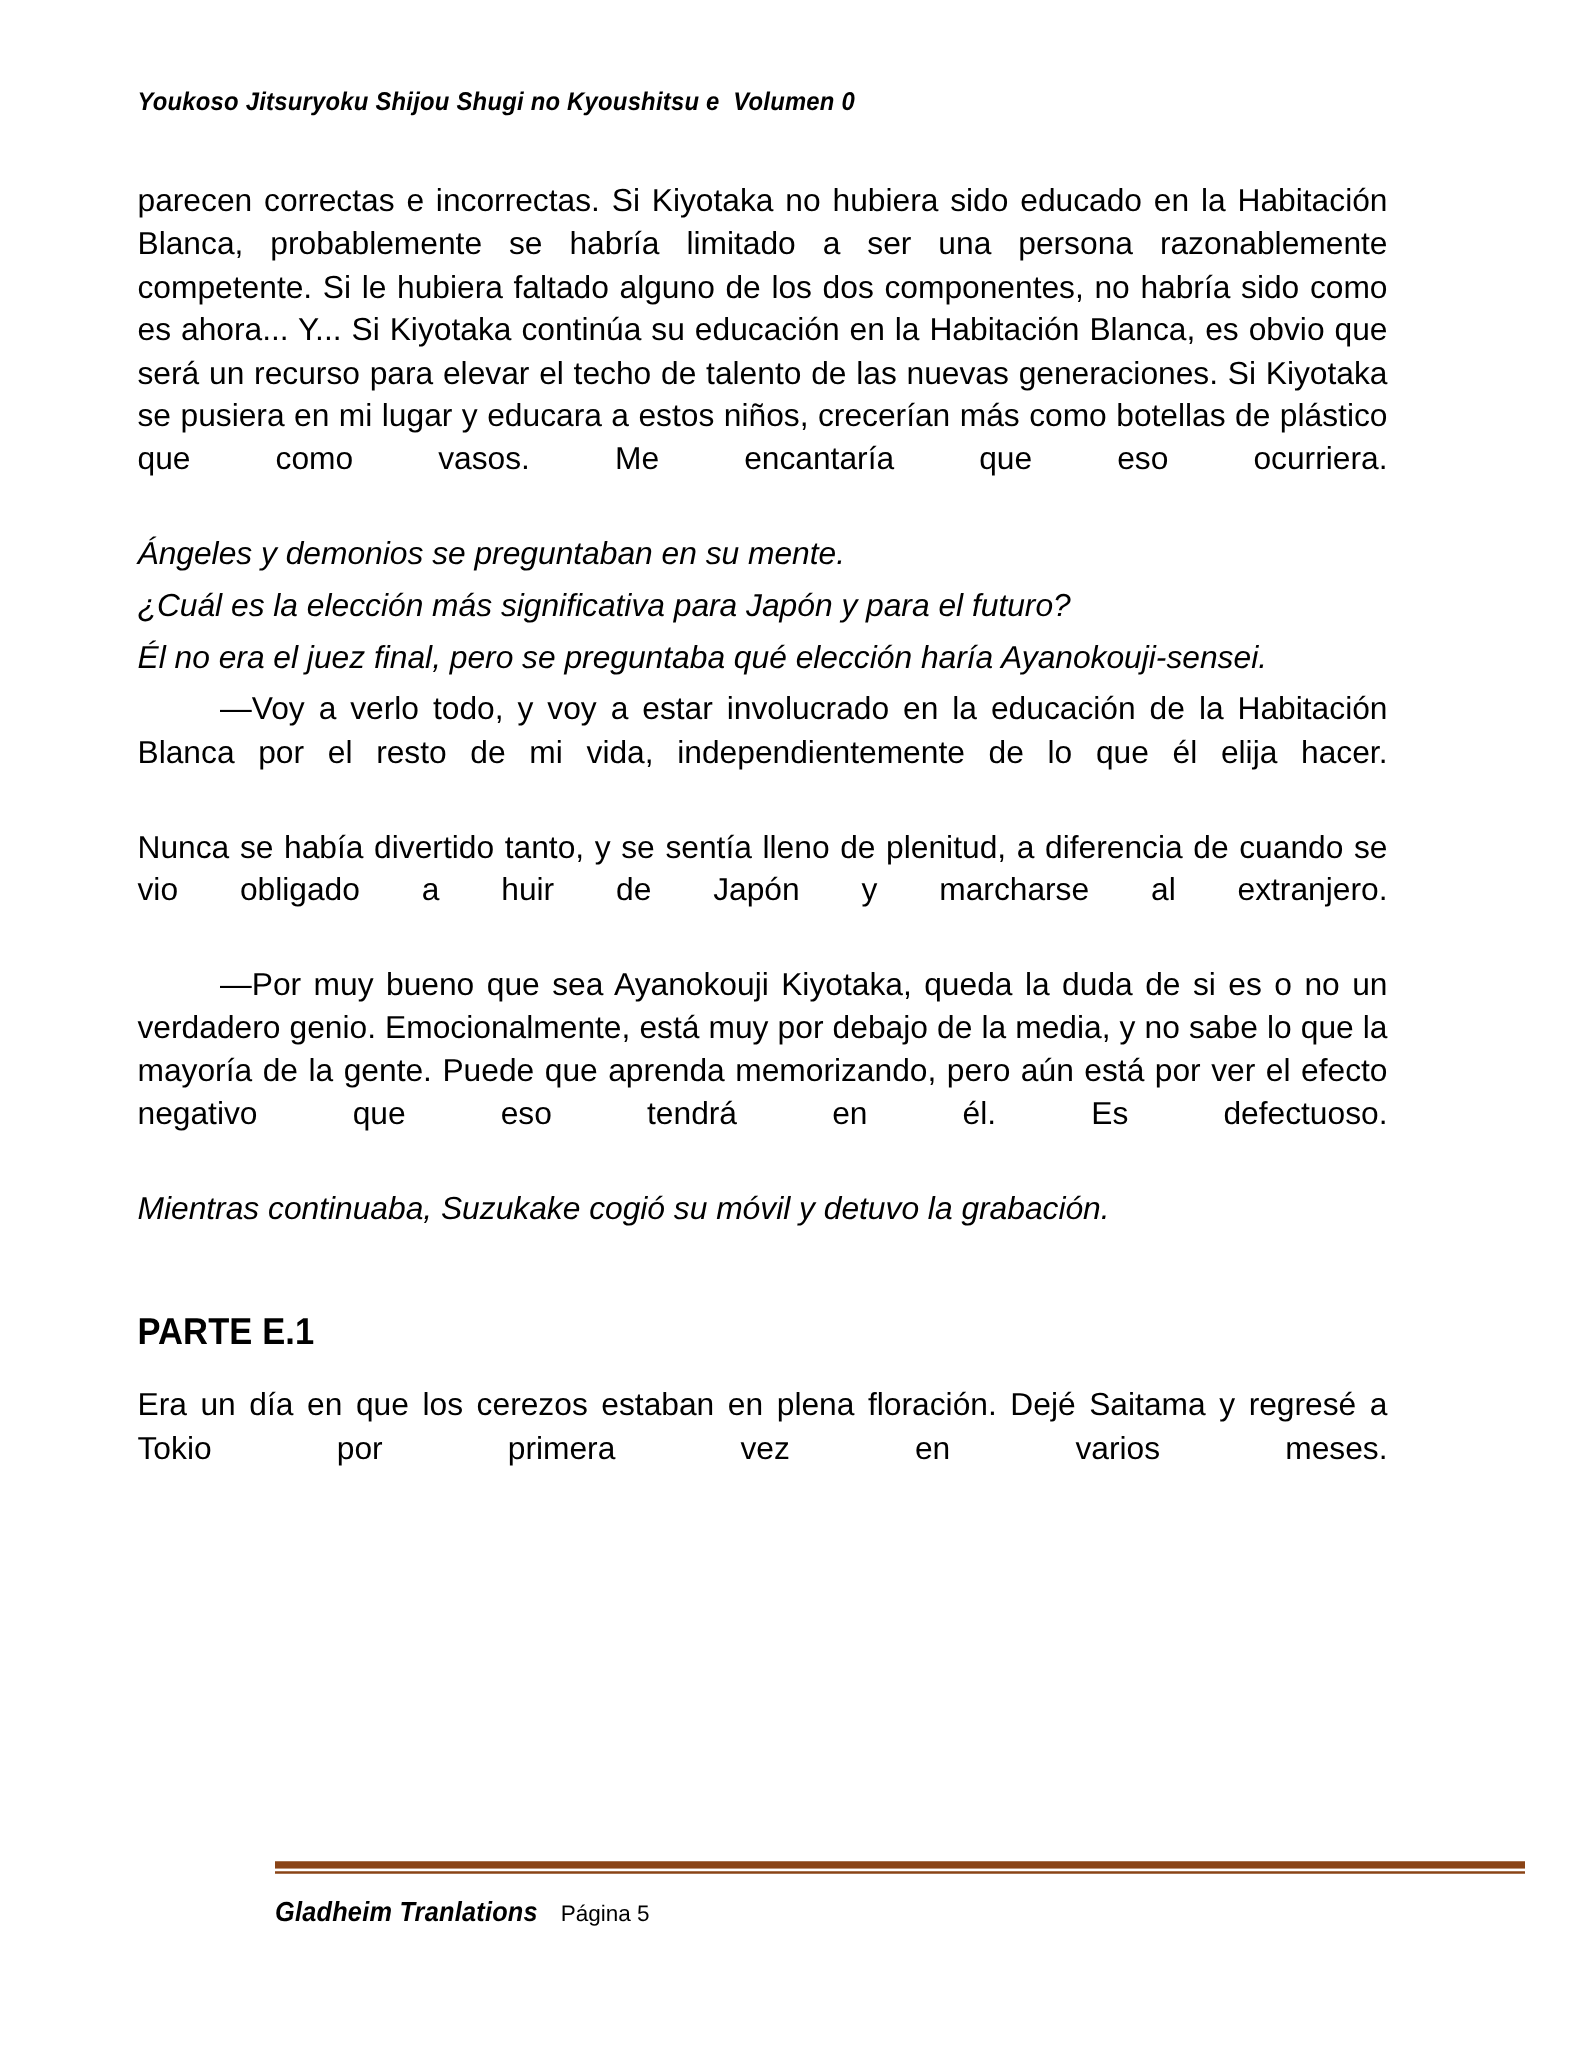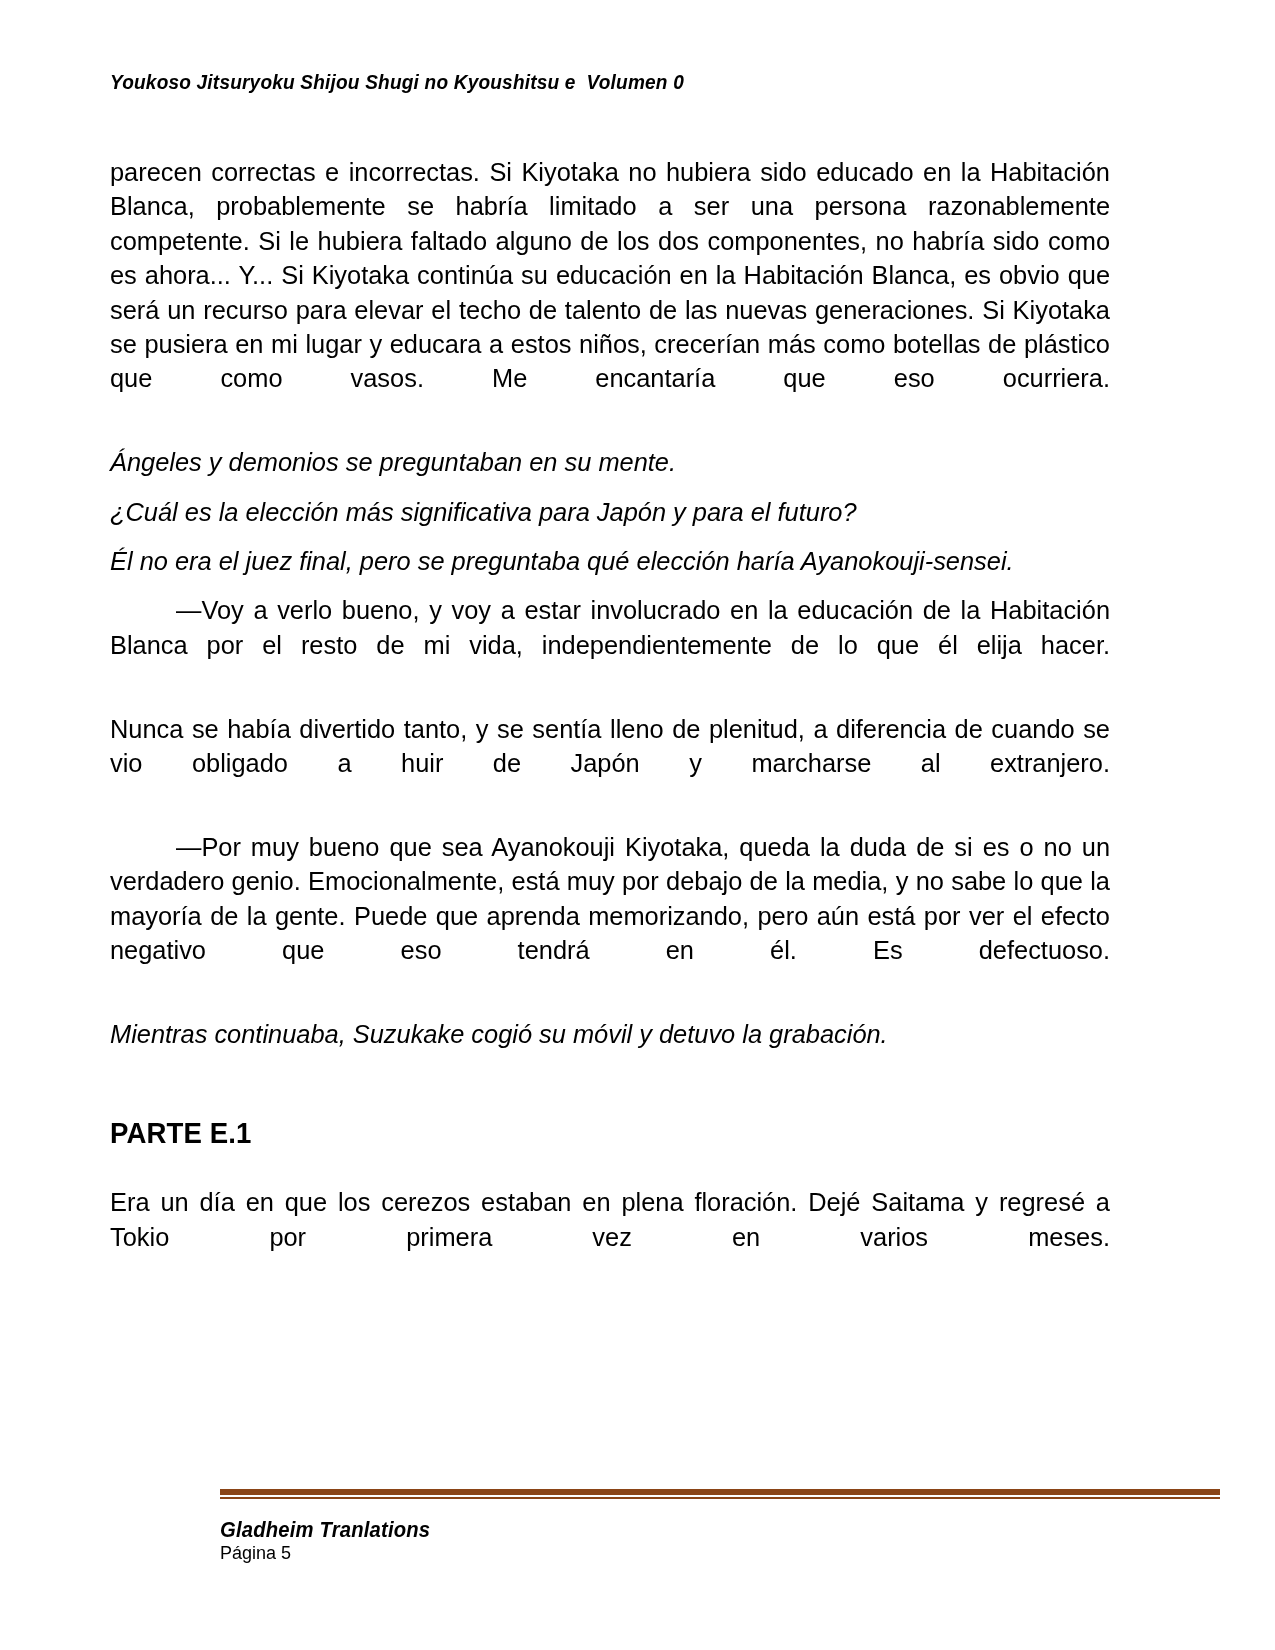--- a/index.html
+++ b/index.html
@@ -48,21 +48,21 @@
   }
 
   
   .doc-body {
     position: absolute;
     left: 0;
     top: 140px;
     width: 1000px;
   }
   p.para {
-    margin: 15px 0 7px 0;
+    margin: 4px 0 7px 0;
     font-size: 25.4px;
     line-height: 34.4px;
     text-align: justify;
     text-justify: inter-word;
     word-spacing: 0px;
     color: #000;
   }
   p.para.indent {
     text-indent: 66px;
   }
@@ -112,21 +112,20 @@
   .footer-rule-thin {
     height: 2px;
     background: #8a4416;
     width: 100%;
   }
   .footer-row {
     display: flex;
     align-items: baseline;
     justify-content: flex-start;
     margin-top: 18px;
-    flex-direction: column;
   }
   .footer-left {
     font-family: "Liberation Sans Narrow", "Liberation Sans", sans-serif;
     font-weight: bold;
     font-style: italic;
     font-size: 22px;
     letter-spacing: 0.2px;
     transform: scaleX(0.92);
     transform-origin: left center;
     color: #000;
@@ -147,21 +146,21 @@
     <div class="doc-header">
       <div class="header-title">Youkoso Jitsuryoku Shijou Shugi no Kyoushitsu e  Volumen 0</div>
     </div>
 
     <div class="doc-body">
 
       <p class="para">parecen correctas e incorrectas. Si Kiyotaka no hubiera sido educado en la Habitación Blanca, probablemente se habría limitado a ser una persona razonablemente competente. Si le hubiera faltado alguno de los dos componentes, no habría sido como es ahora... Y... Si Kiyotaka continúa su educación en la Habitación Blanca, es obvio que será un recurso para elevar el techo de talento de las nuevas generaciones. Si Kiyotaka se pusiera en mi lugar y educara a estos niños, crecerían más como botellas de plástico que como vasos. Me encantaría que eso ocurriera.</p>
       <p class="para nojustify">Ángeles y demonios se preguntaban en su mente.</p>
       <p class="para nojustify">¿Cuál es la elección más significativa para Japón y para el futuro?</p>
       <p class="para nojustify">Él no era el juez final, pero se preguntaba qué elección haría Ayanokouji-sensei.</p>
-      <p class="para indent">—Voy a verlo bueno, y voy a estar involucrado en la educación de la Habitación Blanca por el resto de mi vida, independientemente de lo que él elija hacer.</p>
+      <p class="para indent">—Voy a verlo todo, y voy a estar involucrado en la educación de la Habitación Blanca por el resto de mi vida, independientemente de lo que él elija hacer.</p>
       <p class="para">Nunca se había divertido tanto, y se sentía lleno de plenitud, a diferencia de cuando se vio obligado a huir de Japón y marcharse al extranjero.</p>
       <p class="para indent">—Por muy bueno que sea Ayanokouji Kiyotaka, queda la duda de si es o no un verdadero genio. Emocionalmente, está muy por debajo de la media, y no sabe lo que la mayoría de la gente. Puede que aprenda memorizando, pero aún está por ver el efecto negativo que eso tendrá en él. Es defectuoso.</p>
       <p class="para nojustify">Mientras continuaba, Suzukake cogió su móvil y detuvo la grabación.</p>
 
       <div class="heading-gap-before"></div>
 
       <h2 class="part-heading">PARTE E.1</h2>
 
       <div class="heading-gap-after"></div>
 

